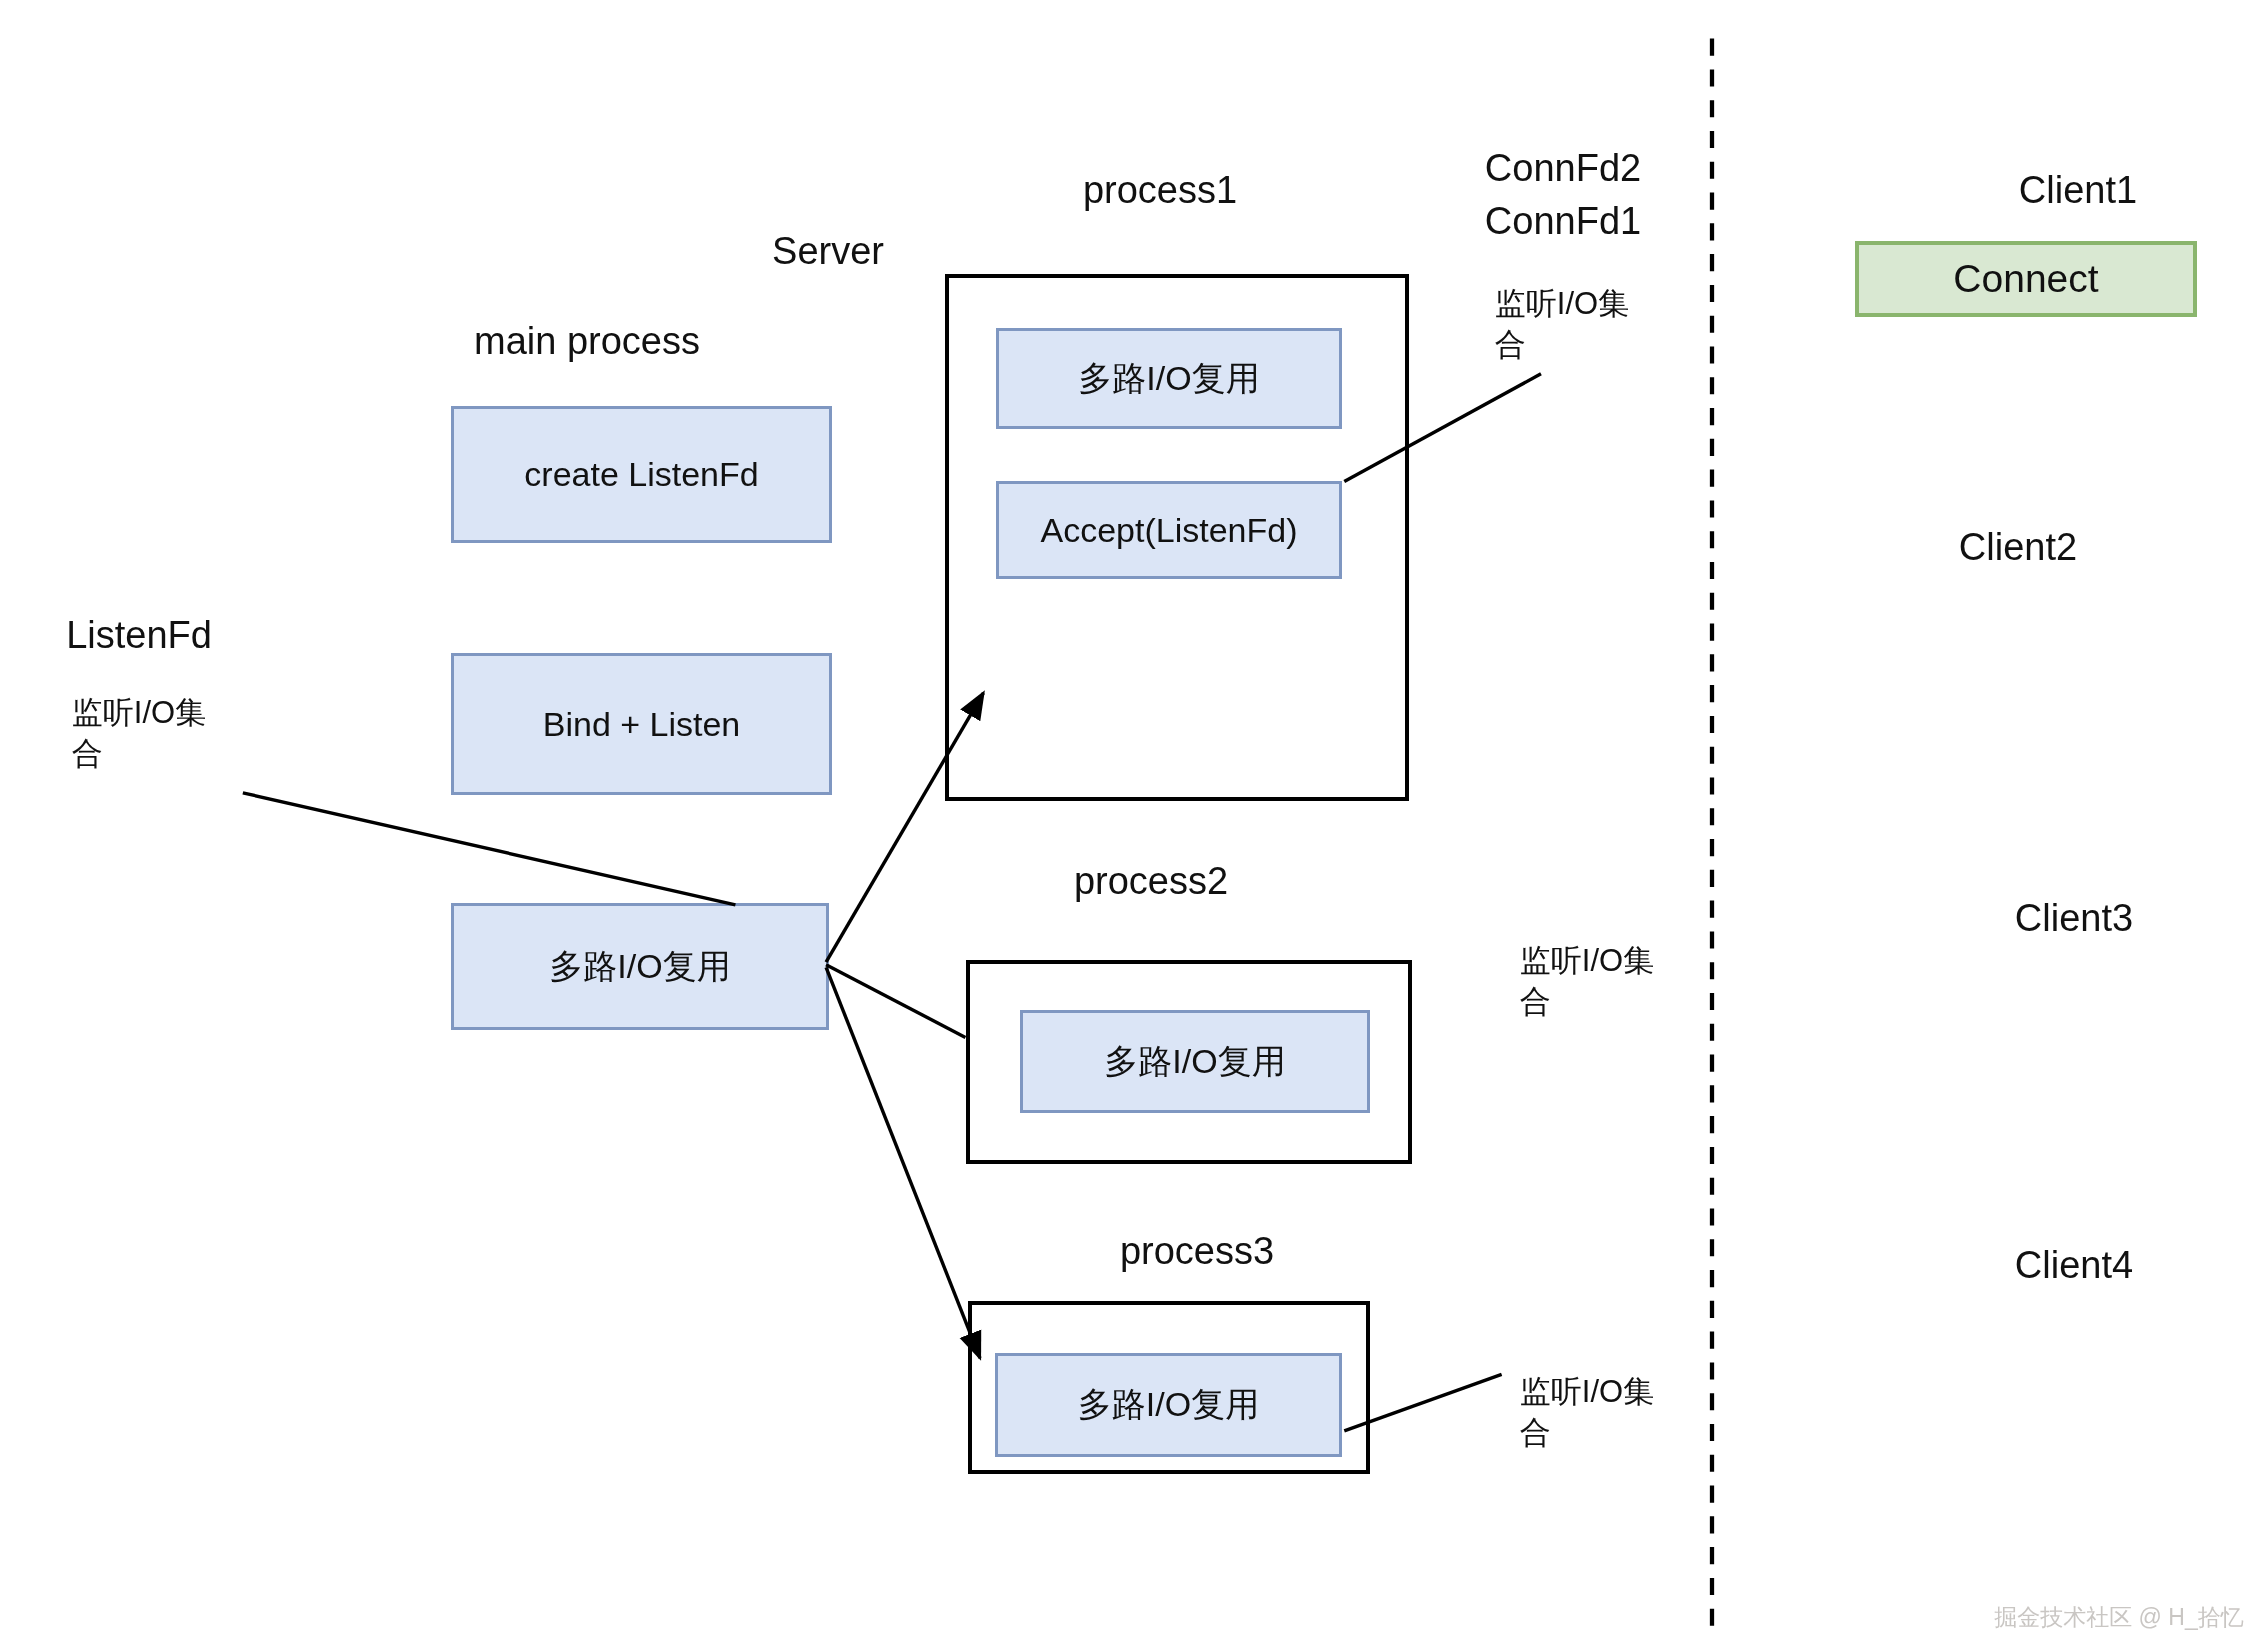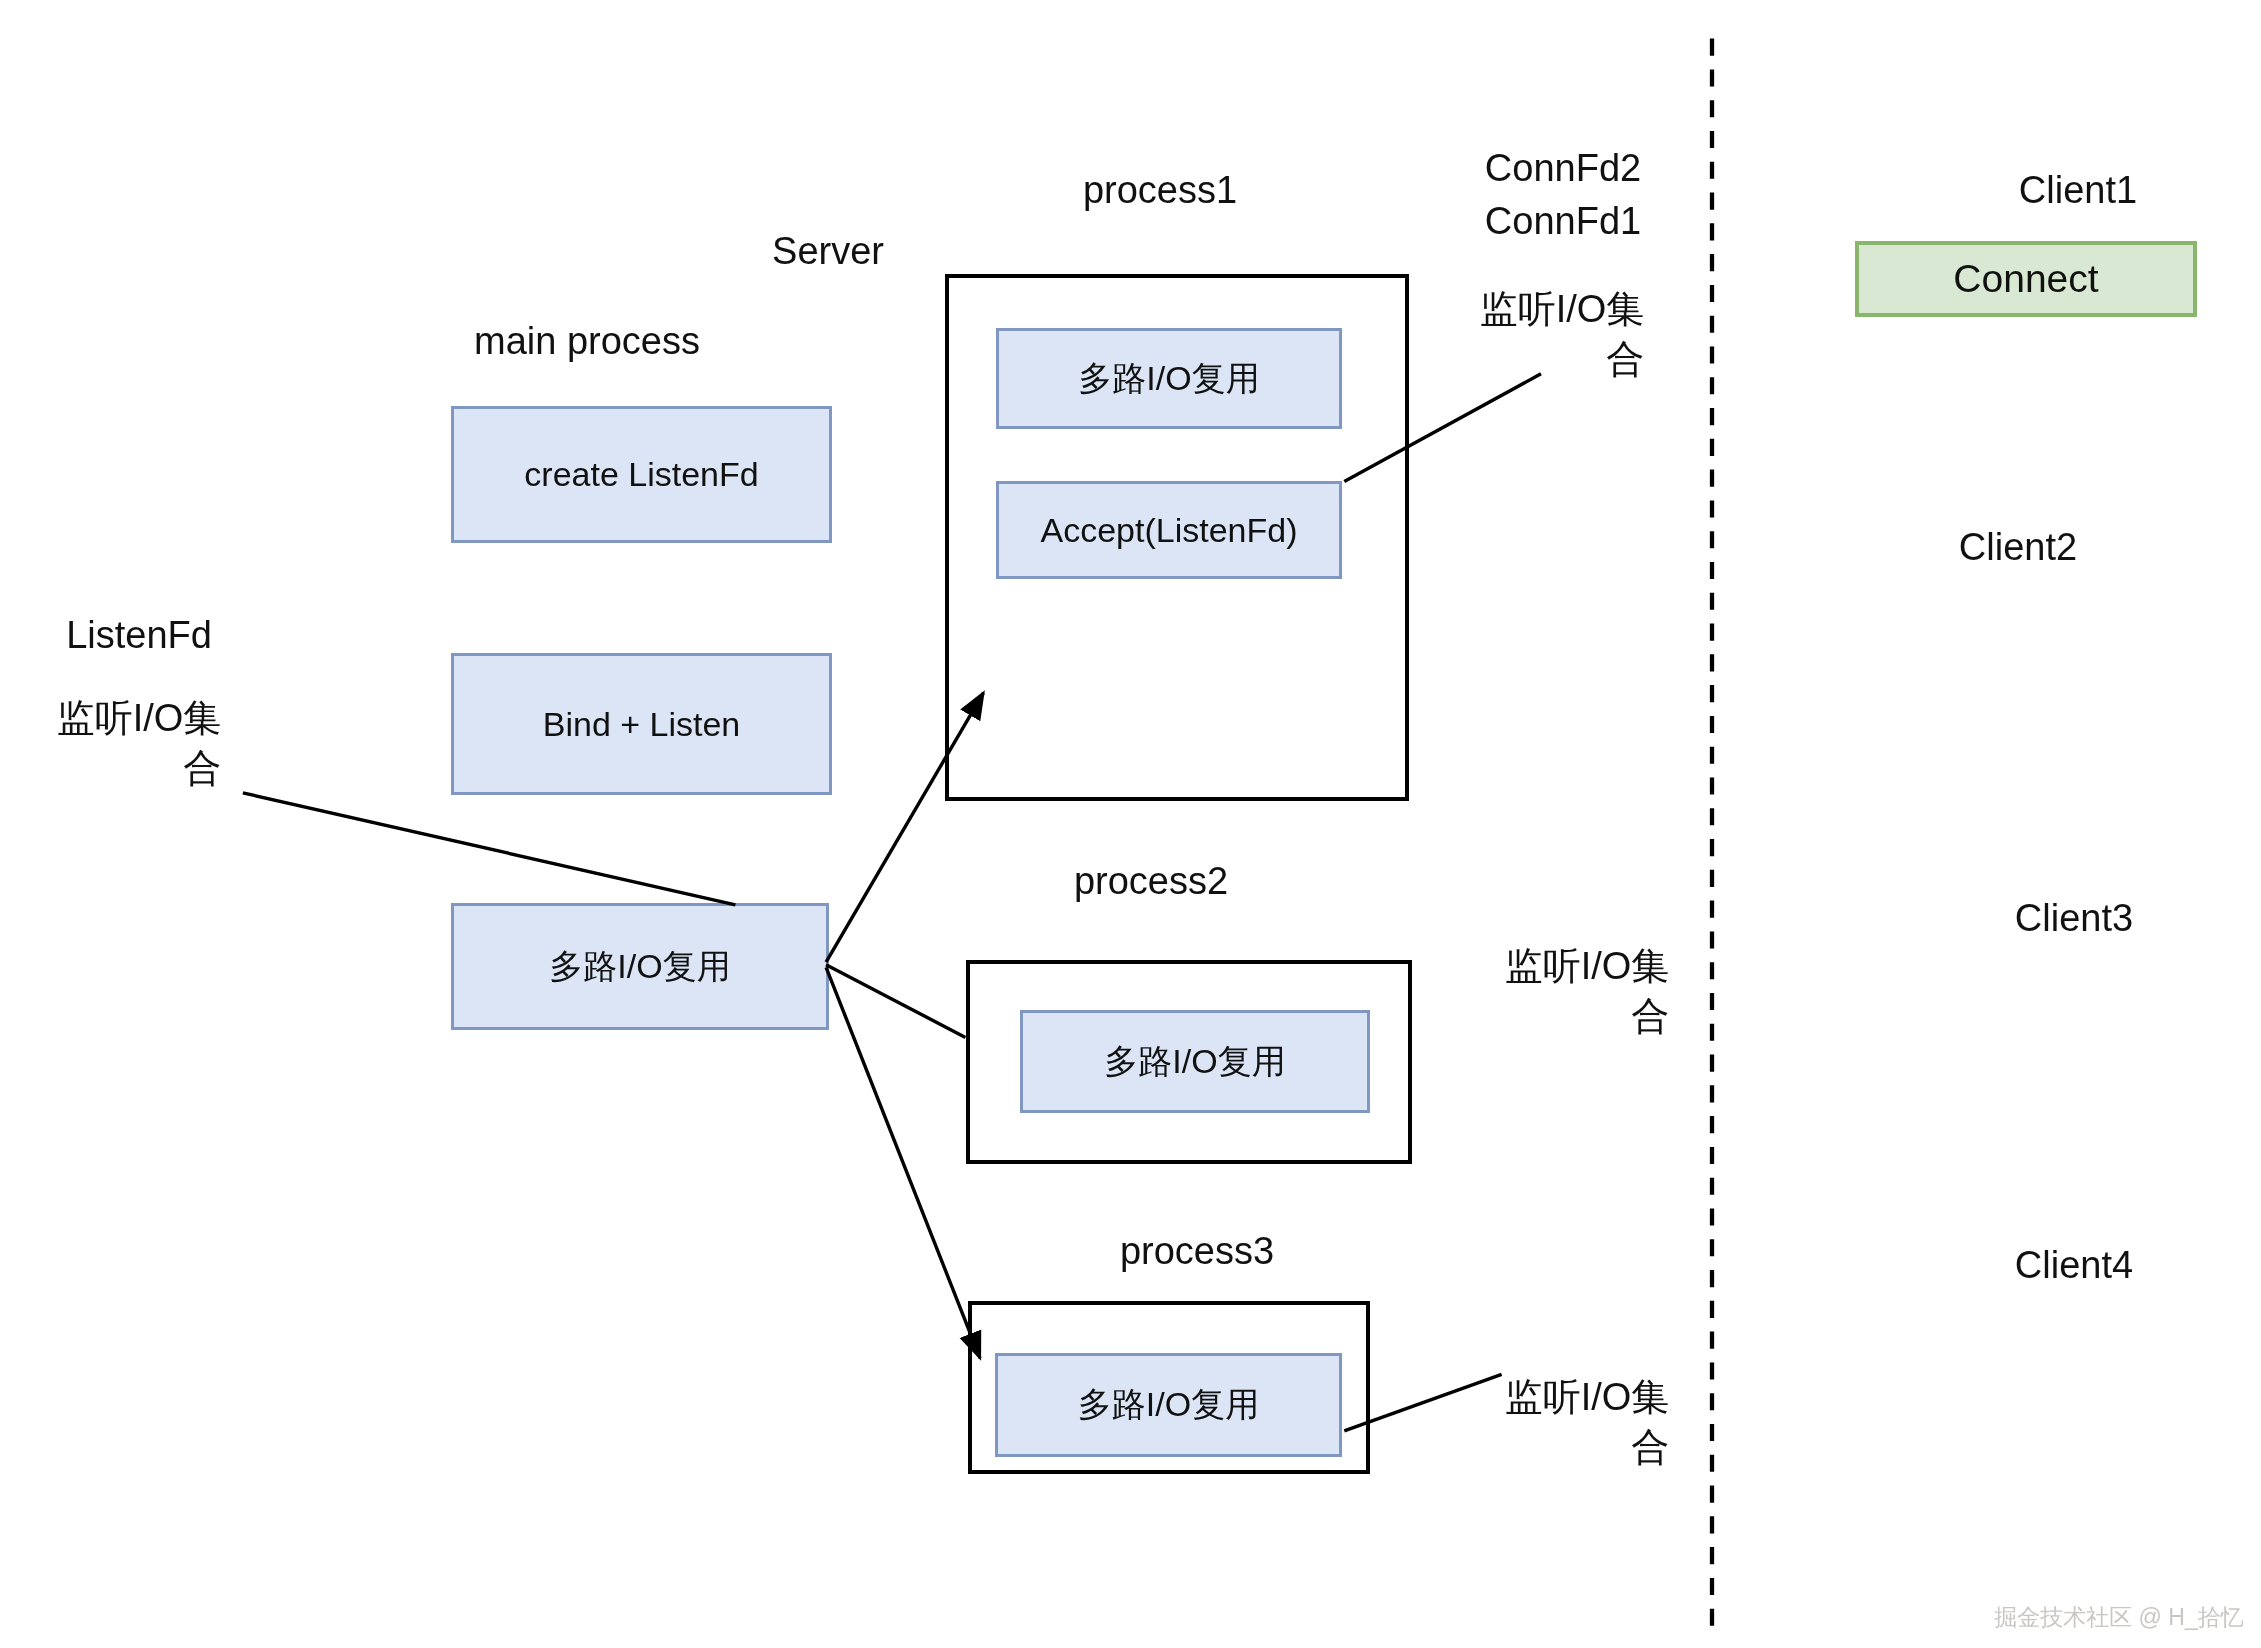--- a/index.html
+++ b/index.html
@@ -17,21 +17,21 @@
     font-family:"Liberation Sans", sans-serif;color:var(--text);}
   #canvas{position:relative;width:2261px;height:1649px;background:#ffffff;}
 
   .procbox{position:absolute;border:4.3px solid var(--process-border);background:#ffffff;}
   .bluebox{position:absolute;background:var(--box-fill);border:3.4px solid var(--box-border);
     display:flex;align-items:center;justify-content:center;font-size:34px;}
   .greenbox{position:absolute;background:var(--connect-fill);border:4.3px solid var(--connect-border);
     display:flex;align-items:center;justify-content:center;font-size:39px;}
 
   .lbl{position:absolute;transform:translate(-50%,-50%);font-size:38px;white-space:nowrap;}
-  .mlbl{position:absolute;transform:translateX(-50%);text-align:right;font-size:38px;line-height:1.32;}
+  .mlbl{position:absolute;transform:translateX(-50%);text-align:left;font-size:31px;line-height:1.32;}
   .watermark{position:absolute;transform:translate(-50%,-50%);font-size:23px;color:var(--watermark);white-space:nowrap;}
 
   svg#connectors{position:absolute;left:0;top:0;pointer-events:none;}
   svg#connectors line{stroke:var(--connector);stroke-width:4;}
   svg#connectors line.dashed{stroke-width:5;stroke-dasharray:20 16;}
   svg#connectors #arrowhead path{fill:var(--connector);}
 </style>
 </head>
 <body>
 

